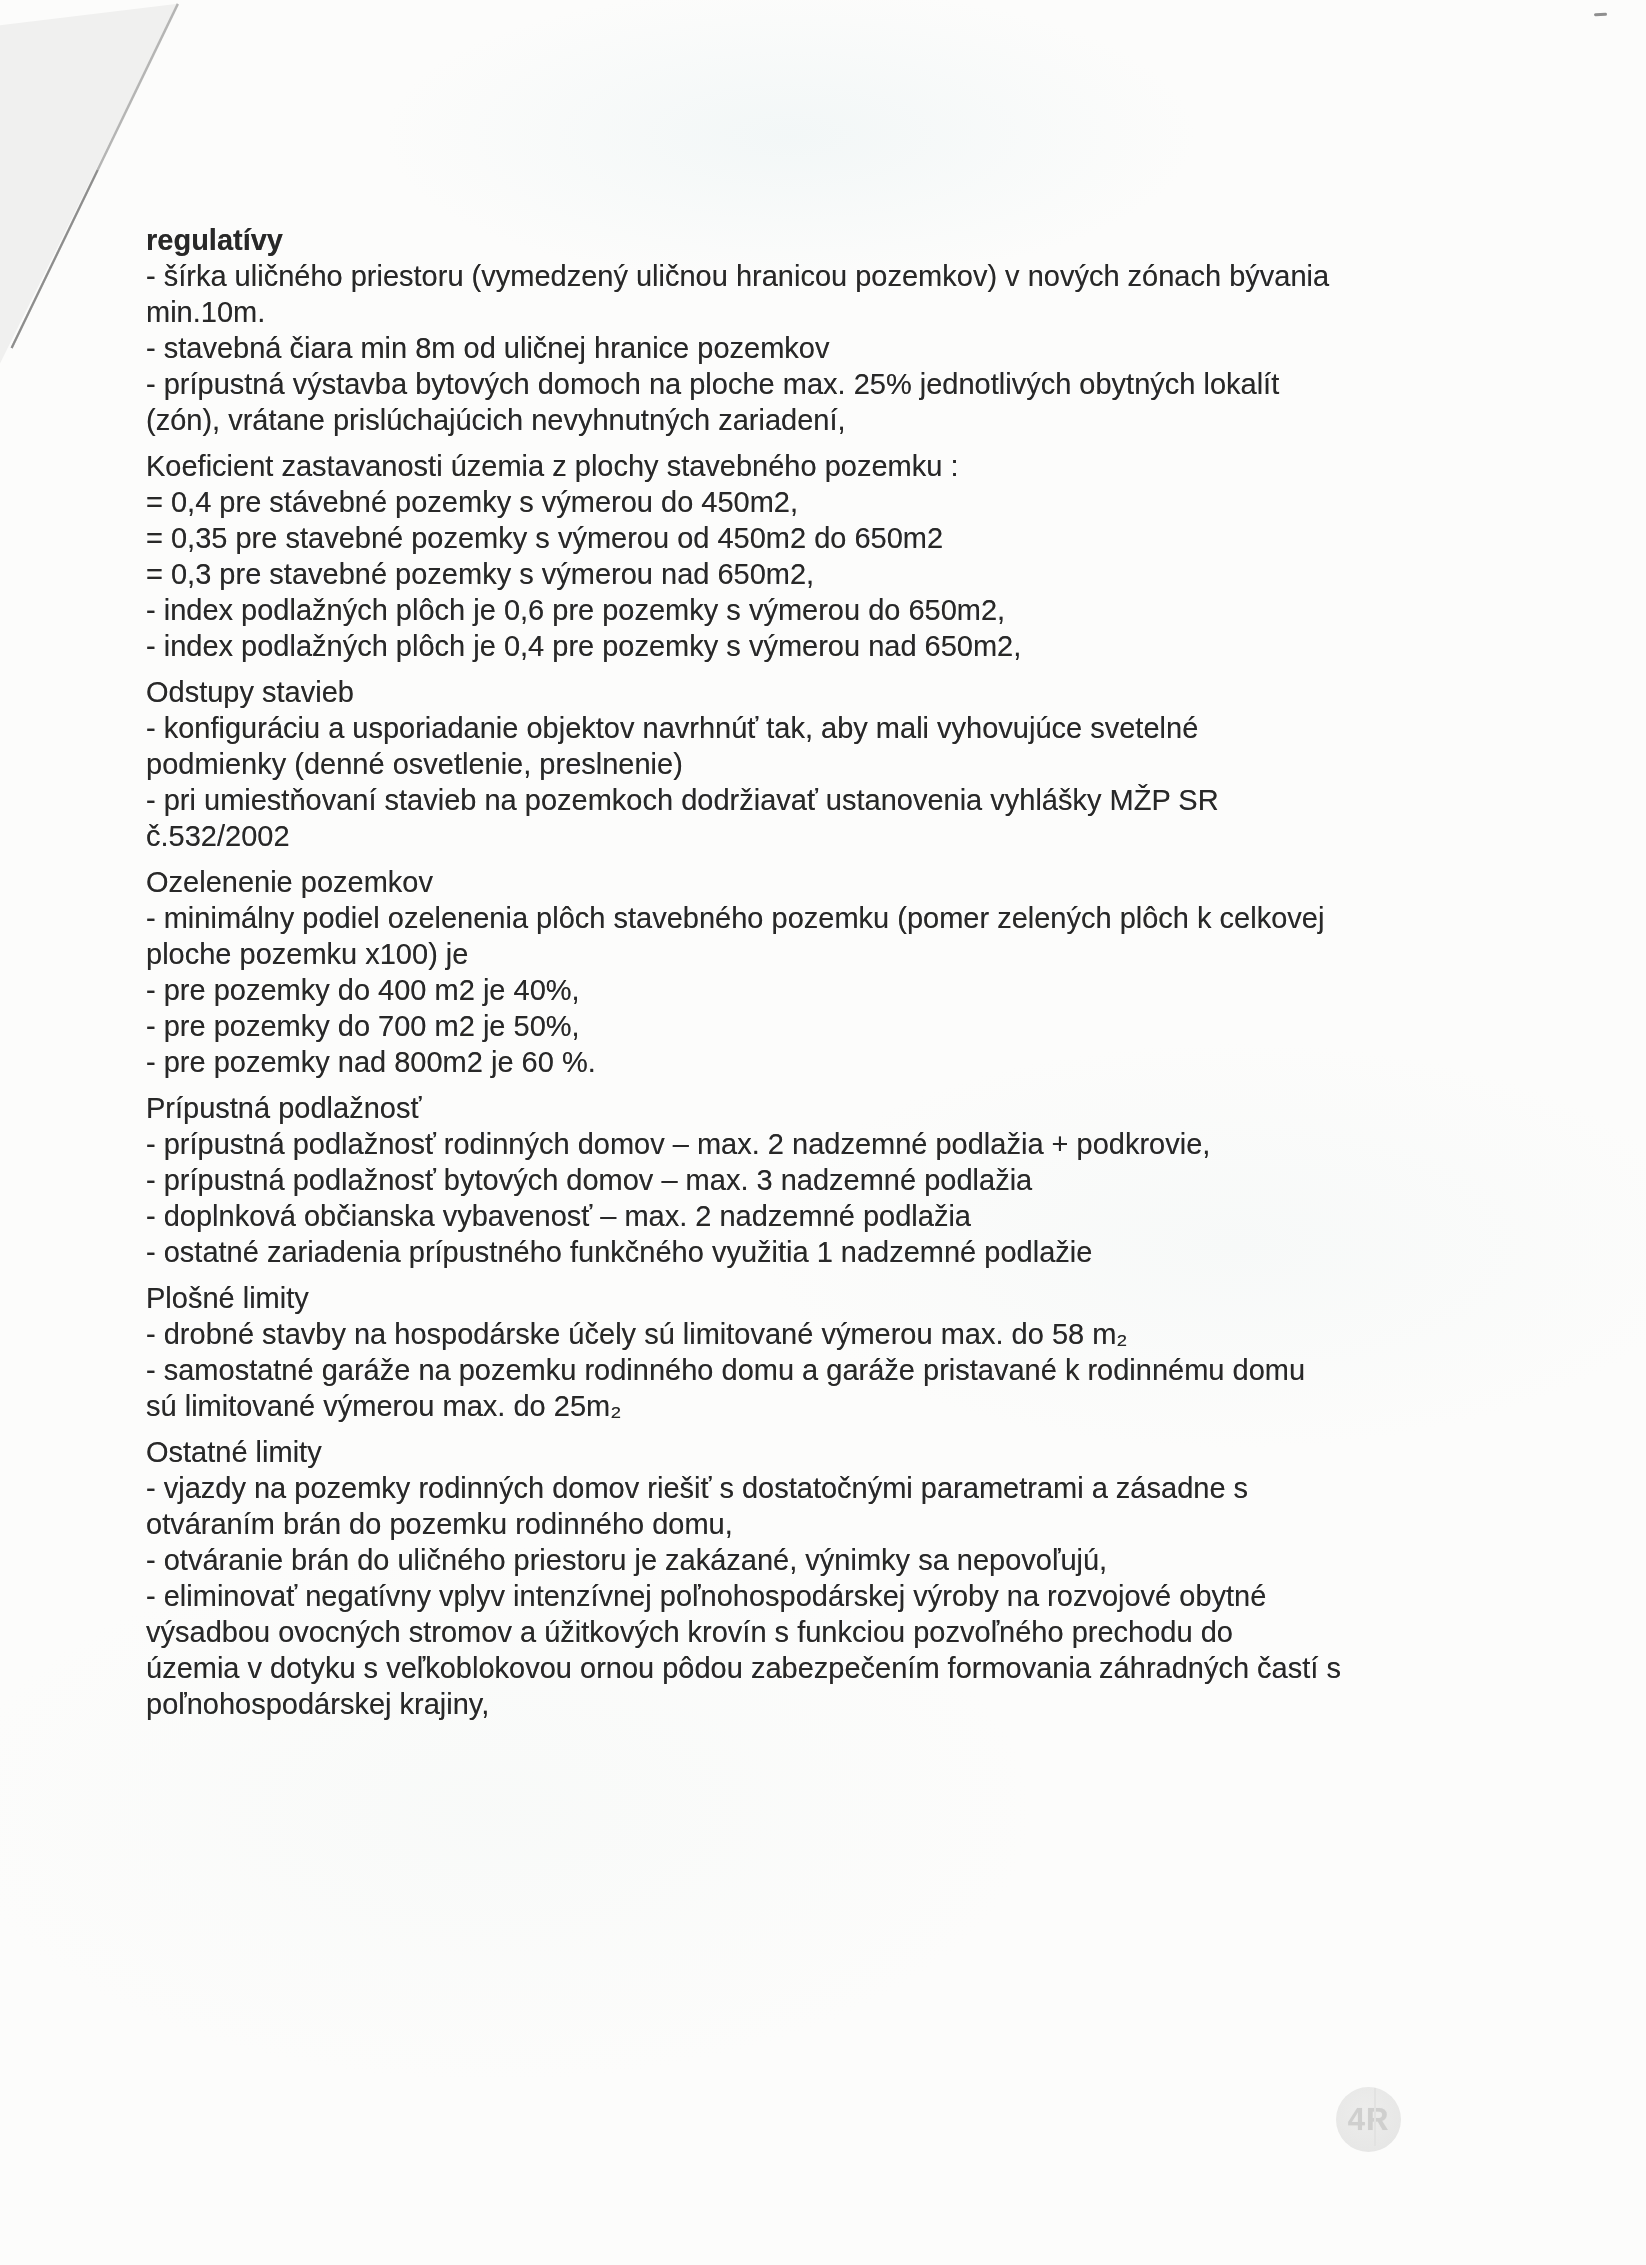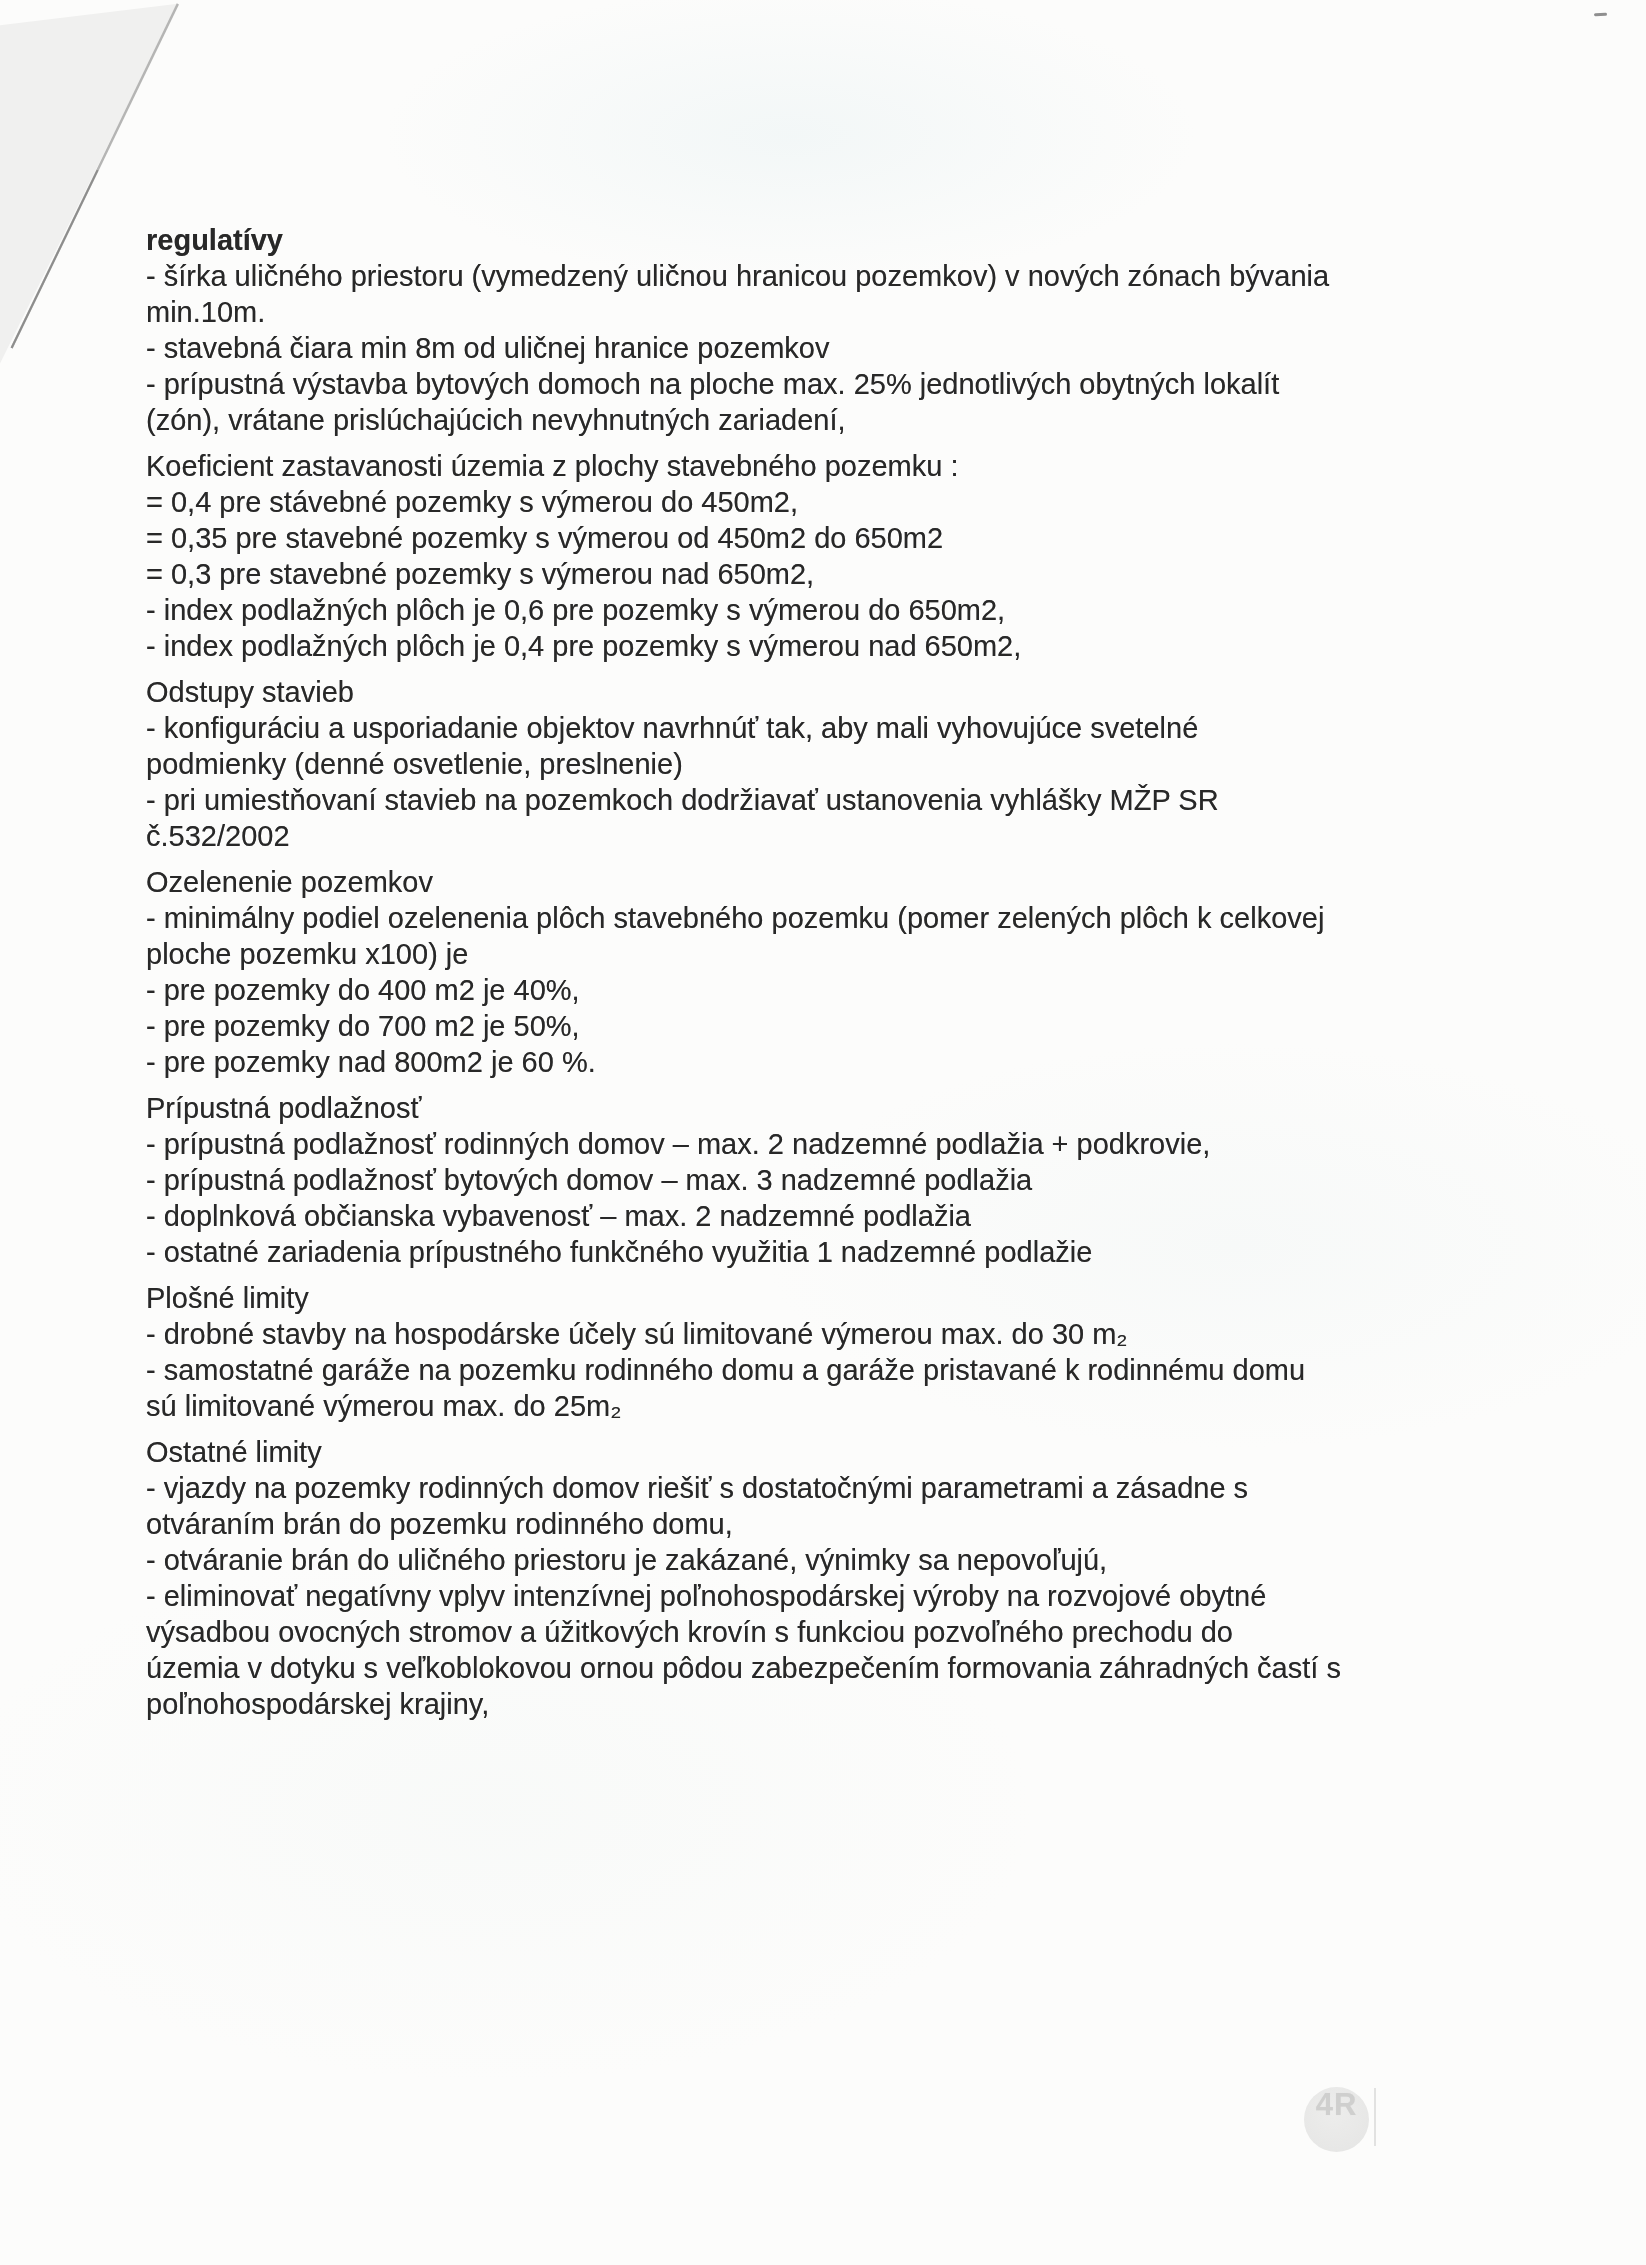--- a/index.html
+++ b/index.html
@@ -34,27 +34,28 @@
     font-size: 29px;
     line-height: 36px;
     text-shadow: 0 0 0.5px rgba(45,45,45,0.55);
   }
   .section { margin-top: 10px; }
   .section:first-child { margin-top: 11px; }
   .line { white-space: pre; }
   .bold { font-weight: bold; }
   .watermark {
     position: absolute;
-    left: 1304px;
+    left: 1336px;
     top: 2087px;
     width: 65px;
     height: 65px;
     border-radius: 50%;
     background: radial-gradient(circle at 45% 38%, #ededec 0%, #e7e7e6 70%, #e3e3e2 100%);
     display: flex;
+    align-items: center;
     justify-content: center;
   }
   .watermark-letters {
     font-size: 31px;
     font-weight: bold;
     color: #cfcfce;
     letter-spacing: 1px;
     text-shadow: 0 0 1px #dcdcdb;
   }
   .scan-line-vertical {
@@ -127,21 +128,21 @@
   <div class="section">
     <div class="line">Prípustná podlažnosť</div>
     <div class="line">- prípustná podlažnosť rodinných domov – max. 2 nadzemné podlažia + podkrovie,</div>
     <div class="line">- prípustná podlažnosť bytových domov – max. 3 nadzemné podlažia</div>
     <div class="line">- doplnková občianska vybavenosť – max. 2 nadzemné podlažia</div>
     <div class="line">- ostatné zariadenia prípustného funkčného využitia 1 nadzemné podlažie</div>
   </div>
 
   <div class="section">
     <div class="line">Plošné limity</div>
-    <div class="line">- drobné stavby na hospodárske účely sú limitované výmerou max. do 30 m₂</div>
+    <div class="line">- drobné stavby na hospodárske účely sú limitované výmerou max. do 58 m₂</div>
     <div class="line">- samostatné garáže na pozemku rodinného domu a garáže pristavané k rodinnému domu</div>
     <div class="line">sú limitované výmerou max. do 25m₂</div>
   </div>
 
   <div class="section">
     <div class="line">Ostatné limity</div>
     <div class="line">- vjazdy na pozemky rodinných domov riešiť s dostatočnými parametrami a zásadne s</div>
     <div class="line">otváraním brán do pozemku rodinného domu,</div>
     <div class="line">- otváranie brán do uličného priestoru je zakázané, výnimky sa nepovoľujú,</div>
     <div class="line">- eliminovať negatívny vplyv intenzívnej poľnohospodárskej výroby na rozvojové obytné</div>

